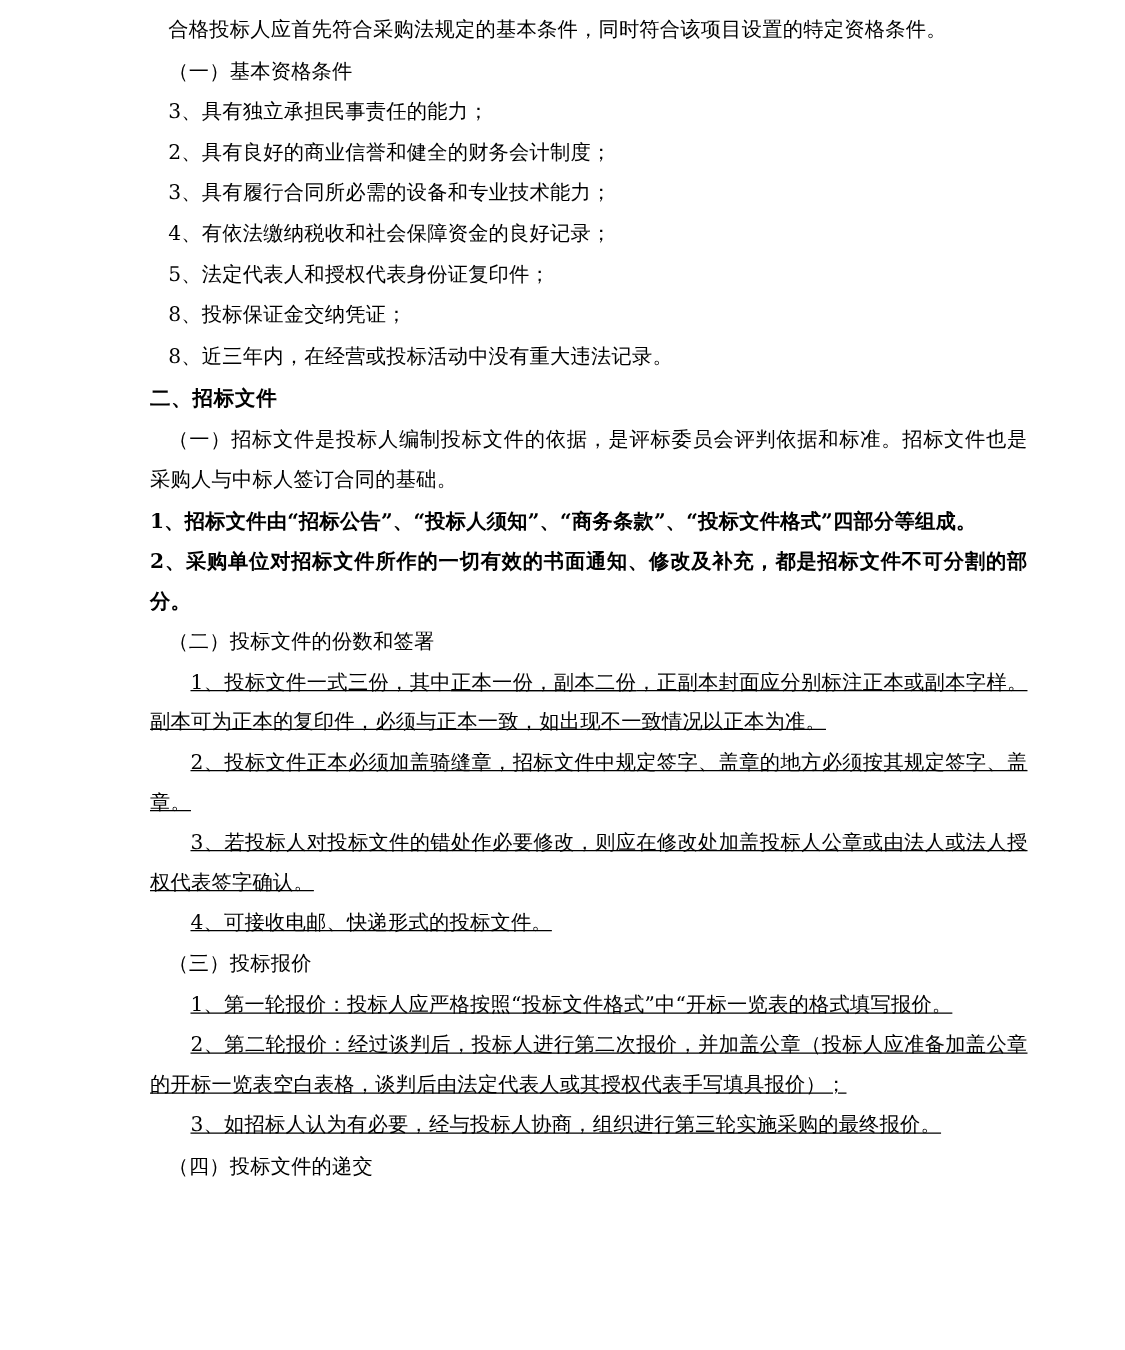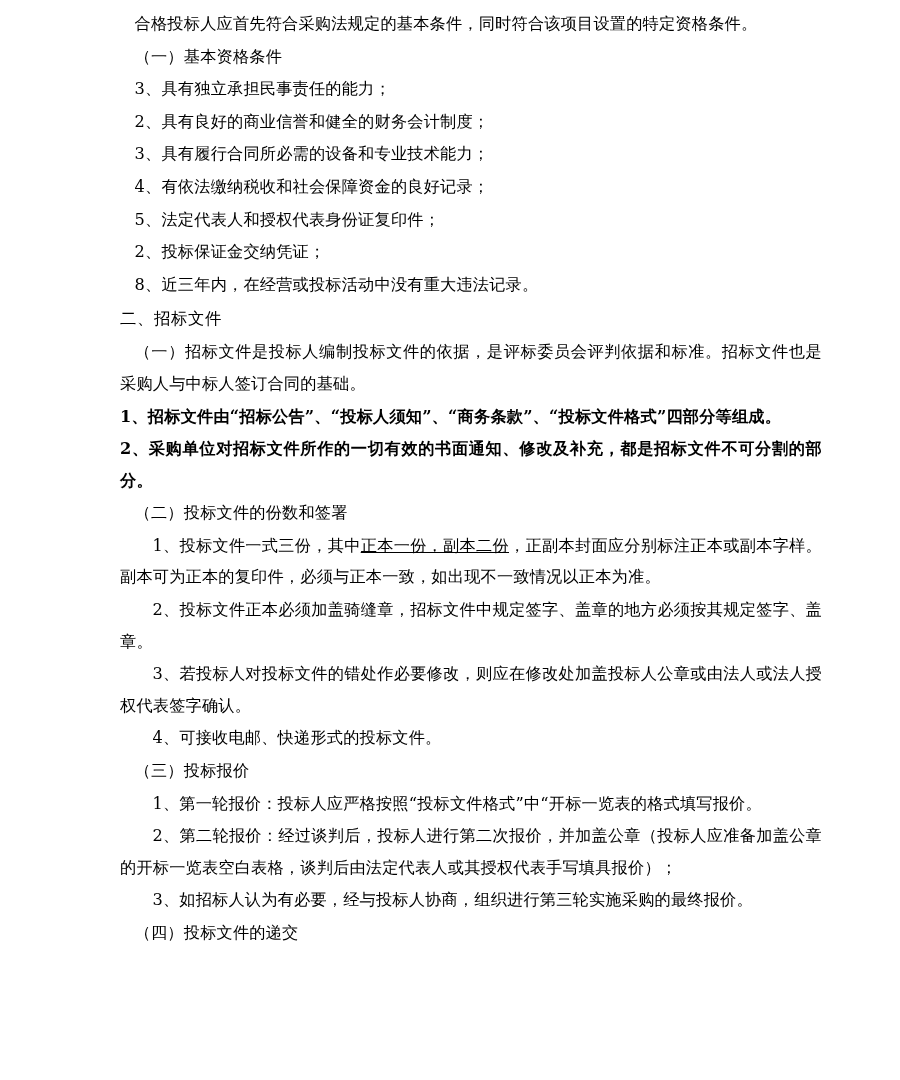--- a/index.html
+++ b/index.html
@@ -23,25 +23,25 @@
   .para {
     font-size: 16.2px;
     line-height: 1.95;
     margin: 0 0 1px 0;
     text-align: justify;
     text-justify: inter-ideograph;
     letter-spacing: 0.2px;
   }
   
   .indent-1 { text-indent: 0.9em; }
-  .indent-2 { text-indent: 2.0em; }
+  .indent-2 { text-indent: 2.0em; text-decoration: underline; }
   .indent-0 { text-indent: 0; font-weight: bold; }
   .heading {
     font-size: 16.4px;
-    font-weight: normal;
+    font-weight: bold;
     line-height: 1.95;
     margin: 3px 0 1px 0;
     text-indent: 0;
     letter-spacing: 0.6px;
   }
   .underline {
     text-decoration: underline;
   }
 </style>
 </head>
@@ -49,21 +49,21 @@
 
 <div class="page">
 
   <p class="para indent-1">合格投标人应首先符合采购法规定的基本条件，同时符合该项目设置的特定资格条件。</p>
   <p class="para indent-1">（一）基本资格条件</p>
   <p class="para indent-1">3、具有独立承担民事责任的能力；</p>
   <p class="para indent-1">2、具有良好的商业信誉和健全的财务会计制度；</p>
   <p class="para indent-1">3、具有履行合同所必需的设备和专业技术能力；</p>
   <p class="para indent-1">4、有依法缴纳税收和社会保障资金的良好记录；</p>
   <p class="para indent-1">5、法定代表人和授权代表身份证复印件；</p>
-  <p class="para indent-1">2、投标保证金交纳凭证；</p>
+  <p class="para indent-1">8、投标保证金交纳凭证；</p>
   <p class="para indent-1">8、近三年内，在经营或投标活动中没有重大违法记录。</p>
 
   <p class="heading">二、招标文件</p>
 
   <p class="para indent-1">（一）招标文件是投标人编制投标文件的依据，是评标委员会评判依据和标准。招标文件也是采购人与中标人签订合同的基础。</p>
   <p class="para indent-0">1、招标文件由“招标公告”、“投标人须知”、“商务条款”、“投标文件格式”四部分等组成。</p>
   <p class="para indent-0">2、采购单位对招标文件所作的一切有效的书面通知、修改及补充，都是招标文件不可分割的部分。</p>
 
   <p class="para indent-1">（二）投标文件的份数和签署</p>
 

